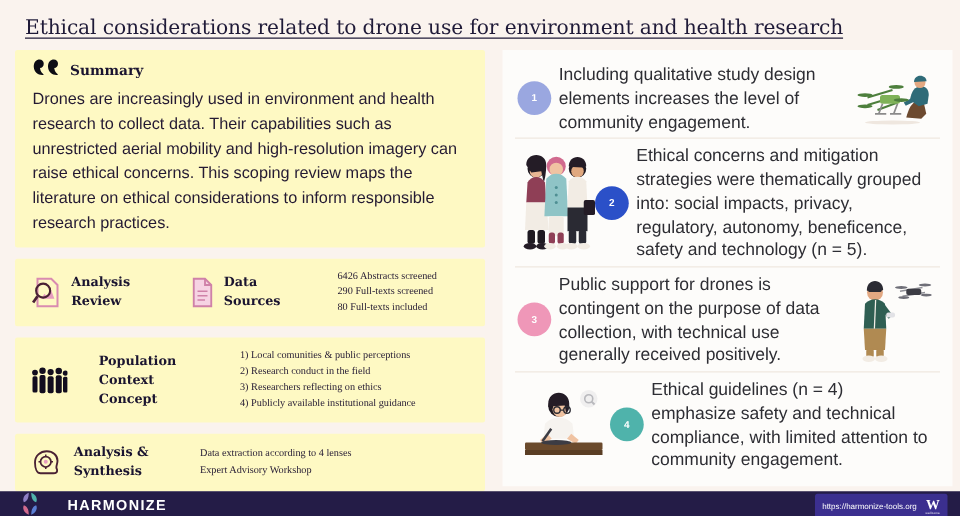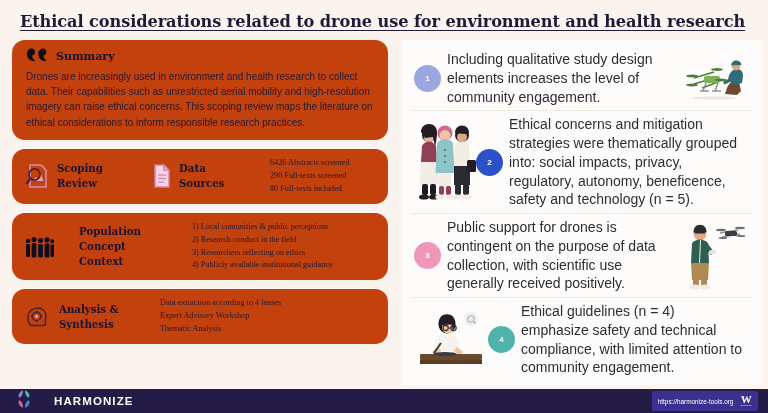--- a/index.html
+++ b/index.html
@@ -17,21 +17,21 @@
     position: relative;
     width: 768px;
     height: 413px;
     display: flex;
     flex-direction: column;
   }
 
   
   .title {
     font-family: "DejaVu Serif", serif;
-    font-weight: bold;
+    font-weight: normal;
     font-size: 16.2px;
     color: #1f1a38;
     letter-spacing: -0.1px;
     padding: 12px 0 0 20px;
     text-decoration: underline;
     text-decoration-thickness: 1.3px;
     text-underline-offset: 3px;
     white-space: nowrap;
   }
 
@@ -54,42 +54,42 @@
     flex: 1;
     background: #fdfcfa;
     margin: 0 6px 4px 4px;
     padding: 6px 10px 4px 10px;
     display: flex;
     flex-direction: column;
   }
 
   
   .card {
-    background: #c2410c;
-    border-radius: 13px;
+    background: #fef9c3;
+    border-radius: 2px;
     padding: 8px 12px;
   }
 
   .card.summary { padding: 7px 14px 10px 14px; }
 
   .summary-head {
     display: flex;
     align-items: center;
     gap: 8px;
     margin-bottom: 4px;
   }
   .quote-icon { display: block; }
   .summary-title {
     font-family: "DejaVu Serif", serif;
     font-weight: bold;
     font-size: 11px;
     color: #1a1430;
   }
   .summary-text {
-    font-size: 10px;
+    font-size: 13px;
     line-height: 1.52;
     color: #241a33;
   }
 
   
   .row {
     display: flex;
     align-items: center;
   }
   .ic {
@@ -209,21 +209,21 @@
         <div class="row">
           <div class="seg seg-a">
             <span class="ic">
               <svg width="26" height="28" viewBox="0 0 26 28">
                 <path d="M6 3h11l5 5v17H6z" fill="none" stroke="#d98bb0" stroke-width="1.6"></path>
                 <path d="M9 19l2.5-4 2.5 2.6 3-5.4 2.5 6.8z" fill="#e79dbe"></path>
                 <circle cx="10.5" cy="12.5" r="5.6" fill="none" stroke="#4a2234" stroke-width="1.7"></circle>
                 <line x1="6" y1="17" x2="2.5" y2="22" stroke="#4a2234" stroke-width="2.2"></line>
               </svg>
             </span>
-            <span class="lbl"><span>Scoping</span><br><span>Review</span></span>
+            <span class="lbl"><span>Analysis</span><br><span>Review</span></span>
           </div>
           <div class="seg seg-b">
             <span class="ic">
               <svg width="20" height="26" viewBox="0 0 20 26">
                 <path d="M3 2h9l5 5v17H3z" fill="#f6d3e3" stroke="#cf81a8" stroke-width="1.5"></path>
                 <path d="M12 2v5h5" fill="none" stroke="#cf81a8" stroke-width="1.5"></path>
                 <g stroke="#cf81a8" stroke-width="1.2">
                   <line x1="6" y1="12" x2="14" y2="12"></line>
                   <line x1="6" y1="15.5" x2="14" y2="15.5"></line>
                   <line x1="6" y1="19" x2="12" y2="19"></line>
@@ -253,22 +253,22 @@
                   <rect x="14.1" y="9" width="4.8" height="13.5" rx="1.5"></rect>
                 <circle cx="23" cy="4.8" r="2.6"></circle>
                   <rect x="20.6" y="8.2" width="4.8" height="14.3" rx="1.5"></rect>
                 <circle cx="28.3" cy="6.4" r="2.1"></circle>
                   <rect x="26.4" y="9.4" width="3.8" height="12.6" rx="1.2"></rect>
               </g>
             </svg>
           </span>
           <div class="lbl-group">
             <div class="lbl">Population</div>
+            <div class="lbl">Context</div>
             <div class="lbl">Concept</div>
-            <div class="lbl">Context</div>
           </div>
           <div class="detail">
             <div>1) Local comunities &amp; public perceptions</div>
             <div>2) Research conduct in the field</div>
             <div>3) Researchers reflecting on ethics</div>
             <div>4) Publicly available institutional guidance</div>
           </div>
         </div>
       </div>
 
@@ -287,21 +287,20 @@
               </g>
             </svg>
           </span>
           <div class="lbl-group">
             <div class="lbl">Analysis &amp;</div>
             <div class="lbl">Synthesis</div>
           </div>
           <div class="detail">
             <div>Data extraction according to 4 lenses</div>
             <div>Expert Advisory Workshop</div>
-            <div>Thematic Analysis</div>
           </div>
         </div>
       </div>
 
     </div>
 
     <div class="col-right">
 
       <div class="finding f1">
         <div class="bubble" style="background:#9aa7e0">1</div>
@@ -375,21 +374,21 @@
             <ellipse cx="53" cy="75" rx="5" ry="2.6" fill="#f2ece4"></ellipse>
             <rect x="53" y="38" width="9" height="12" rx="1.5" fill="#241c26"></rect>
           </svg>
         </div>
         <div class="bubble" style="background:#2b50c8">2</div>
         <div class="ftext">Ethical concerns and mitigation strategies were thematically grouped into: social impacts, privacy, regulatory, autonomy, beneficence, safety and technology (n = 5).</div>
       </div>
 
       <div class="finding f3">
         <div class="bubble" style="background:#ef97b8">3</div>
-        <div class="ftext">Public support for drones is contingent on the purpose of data collection, with scientific use generally received positively.</div>
+        <div class="ftext">Public support for drones is contingent on the purpose of data collection, with technical use generally received positively.</div>
         <div class="fart">
           <svg width="74" height="70" viewBox="0 0 74 70">
 
             <g stroke="#8f8f96" stroke-width="1.3">
               <line x1="44" y1="12" x2="62" y2="9"></line>
               <line x1="46" y1="16" x2="64" y2="13"></line>
             </g>
             <rect x="49" y="10" width="12" height="5" rx="1.6" fill="#3c3c44"></rect>
             <g fill="#6f6f78">
               <ellipse cx="45" cy="9" rx="5" ry="1.2"></ellipse>

